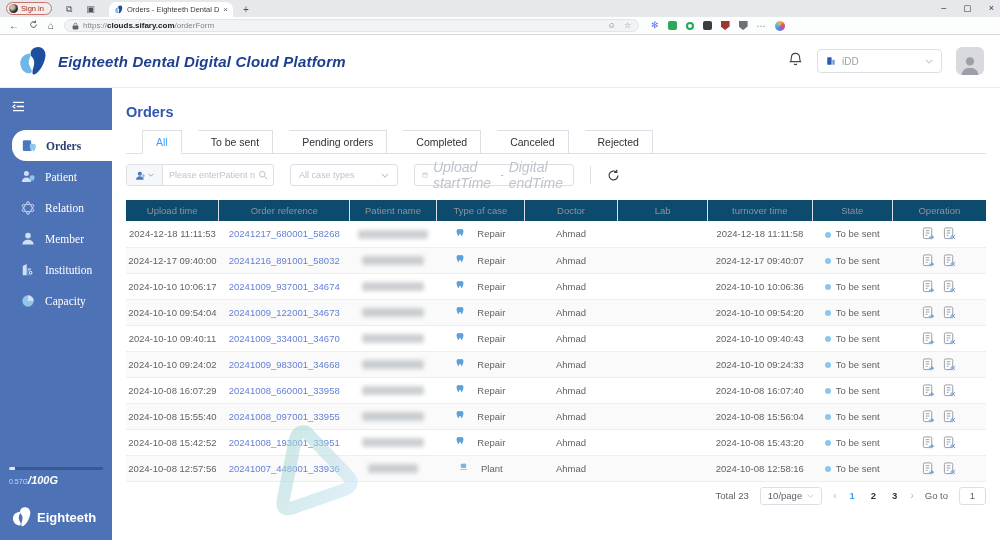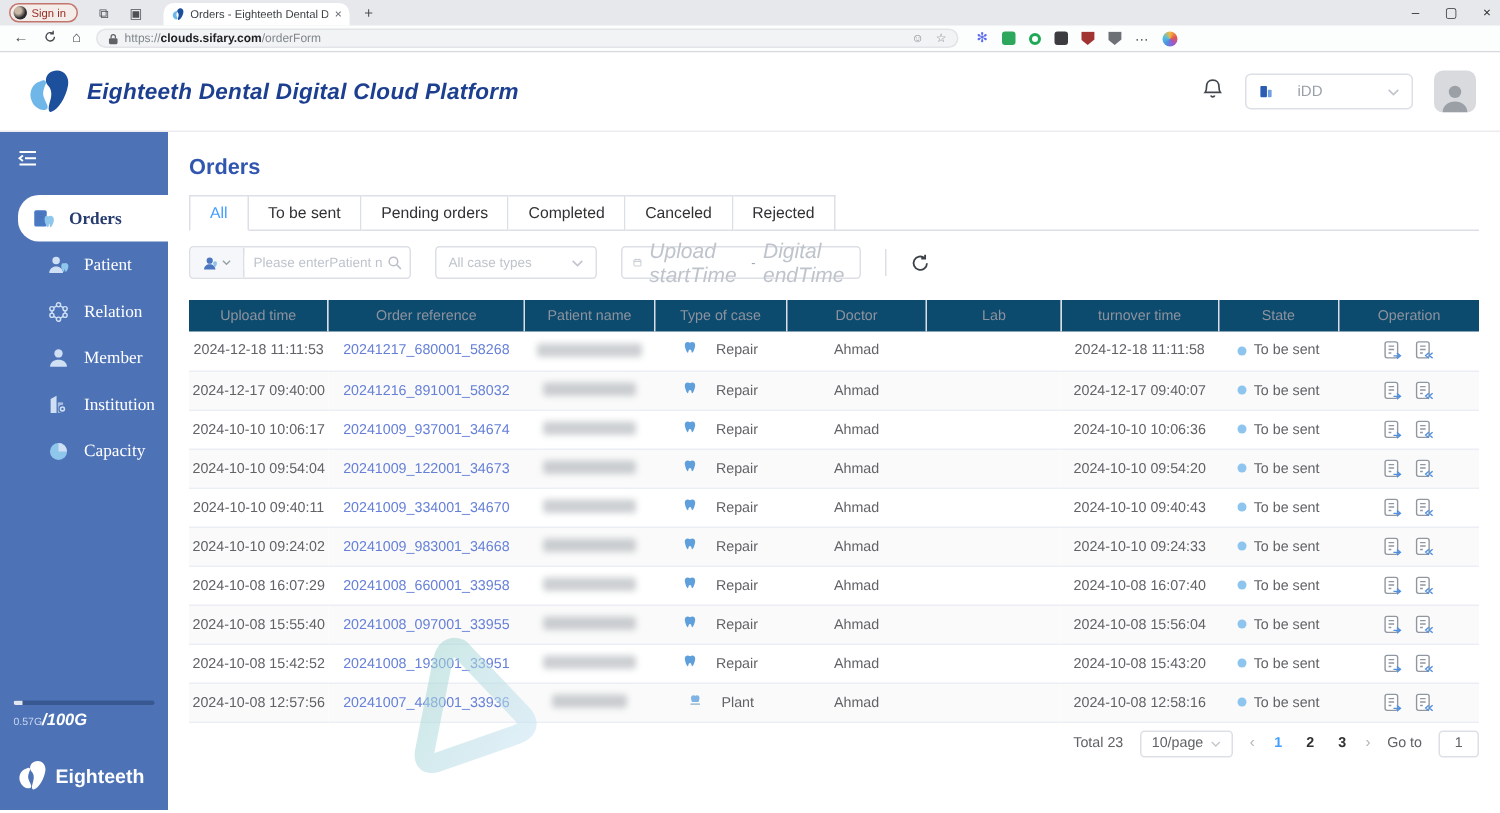--- a/index.html
+++ b/index.html
@@ -39,50 +39,50 @@
   .ext-grayshield { background:#6d7075; clip-path:polygon(0 0,100% 0,100% 60%,50% 100%,0 60%); }
   .ext-more { color:#5f6368; font-size:9px; }
   .ext-copilot { width:10px; height:10px; border-radius:50%;
                  background:conic-gradient(#f6b73c,#e2574d,#9b59d0,#4f8fe0,#53c1de,#f6b73c); }
 
   
   .app-header { height:53px; background:#fff; border-bottom:1px solid #ececf0; display:flex; align-items:center; padding:0 16px; }
   .logo { width:32px; height:32px; }
   .app-title { margin-left:10px; font-size:15px; font-weight:bold; color:#1c3f8f; letter-spacing:.2px;font-style:italic; }
   .header-right { margin-left:auto; display:flex; align-items:center; gap:14px; }
-  .org-select { width:112px; height:24px; border:1px solid #dcdfe6; border-radius:4px; display:flex; align-items:center; padding:0 8px; gap:16px; background:#fff; }
+  .org-select { width:125px; height:24px; border:1px solid #dcdfe6; border-radius:4px; display:flex; align-items:center; padding:0 8px; gap:6px; background:#fff; }
   .org-value { font-size:10px; color:#9aa0a8; flex:1; }
   .avatar { width:28px; height:28px; border-radius:6px; background:#d8dadd; display:flex; align-items:flex-end; justify-content:center; overflow:hidden; }
 
   
   .app-body { display:flex; height:452px; }
   .sidebar { width:112px; background:#4d72b6; flex-shrink:0; position:relative; }
   .collapse-ico { margin:10px 0 0 12px; display:block; }
   .side-nav { margin-top:14px; }
-  .side-item { height:31px; display:flex; align-items:center; gap:9px; padding-left:31px; cursor:pointer;
+  .side-item { height:31px; display:flex; align-items:center; gap:9px; padding-left:20px; cursor:pointer;
                color:#fff; font-family:"Liberation Serif", serif; font-size:11.5px; }
   .side-item.active { background:#fff; margin-left:12px; padding-left:9px; border-radius:14px 0 0 14px;
                       color:#263c6e; font-weight:bold; }
   .side-icon { width:16px; height:15px; display:flex; align-items:center; justify-content:center; color:#cfe0f5; }
   .side-item.active .side-icon { color:#4a79c4; }
   .storage { position:absolute; left:9px; right:9px; bottom:54px; }
   .storage-bar { height:3px; border-radius:2px; background:rgba(20,40,80,.35); overflow:hidden; }
   .storage-fill { height:100%; width:6%; background:rgba(255,255,255,.85); }
   .storage-text { margin-top:4px; font-size:7px; color:#c8d6ef; }
   .storage-total { font-size:11px; font-weight:bold; font-style:italic; color:#fff; }
   .brand { position:absolute; left:10px; bottom:12px; display:flex; align-items:center; gap:5px; }
   .brand-name { color:#fff; font-weight:bold; font-size:13px; }
 
   
   .main { flex:1; background:#fff; position:relative; padding:0 14px 0 14px; overflow:hidden; }
   .page-title { margin-top:16px; font-size:14.5px; font-weight:bold; color:#3156b0; }
   .tabs { margin-top:10px; display:flex; position:relative; }
   .tabs::after { content:''; position:absolute; left:0; right:0; bottom:0; height:1px; background:#dcdfe6; }
   .tab-item { height:24px; line-height:23px; padding:0 13px; background:#fff; font-size:10.5px; color:#303133;
-              border:1px solid #dcdfe6; border-left:none; cursor:pointer; position:relative; z-index:1; }
+              border:1px solid #dcdfe6; border-left:none; cursor:pointer; position:relative; z-index:1;margin-left:16px; }
   .tab-item:first-child { border-left:1px solid #dcdfe6; }
   .tab-item.active { color:#409eff; border-bottom-color:#fff; }
 
   .filters { margin-top:8px; display:flex; align-items:center; gap:16px; height:26px; }
   .patient-filter { display:flex; align-items:center; width:148px; height:22px; border:1px solid #dcdfe6; border-radius:3px; overflow:hidden; }
   .pf-addon { width:36px; height:100%; background:#f5f7fa; border-right:1px solid #dcdfe6;
               display:flex; align-items:center; justify-content:center; gap:2px; }
   .pf-input { border:none; outline:none; flex:1; min-width:0; font-size:9px; color:#606266; padding:0 3px 0 6px; font-family:"Liberation Sans",sans-serif; }
   .pf-input::placeholder { color:#bfc4cc; }
   .pf-search { margin-right:5px; display:flex; }

